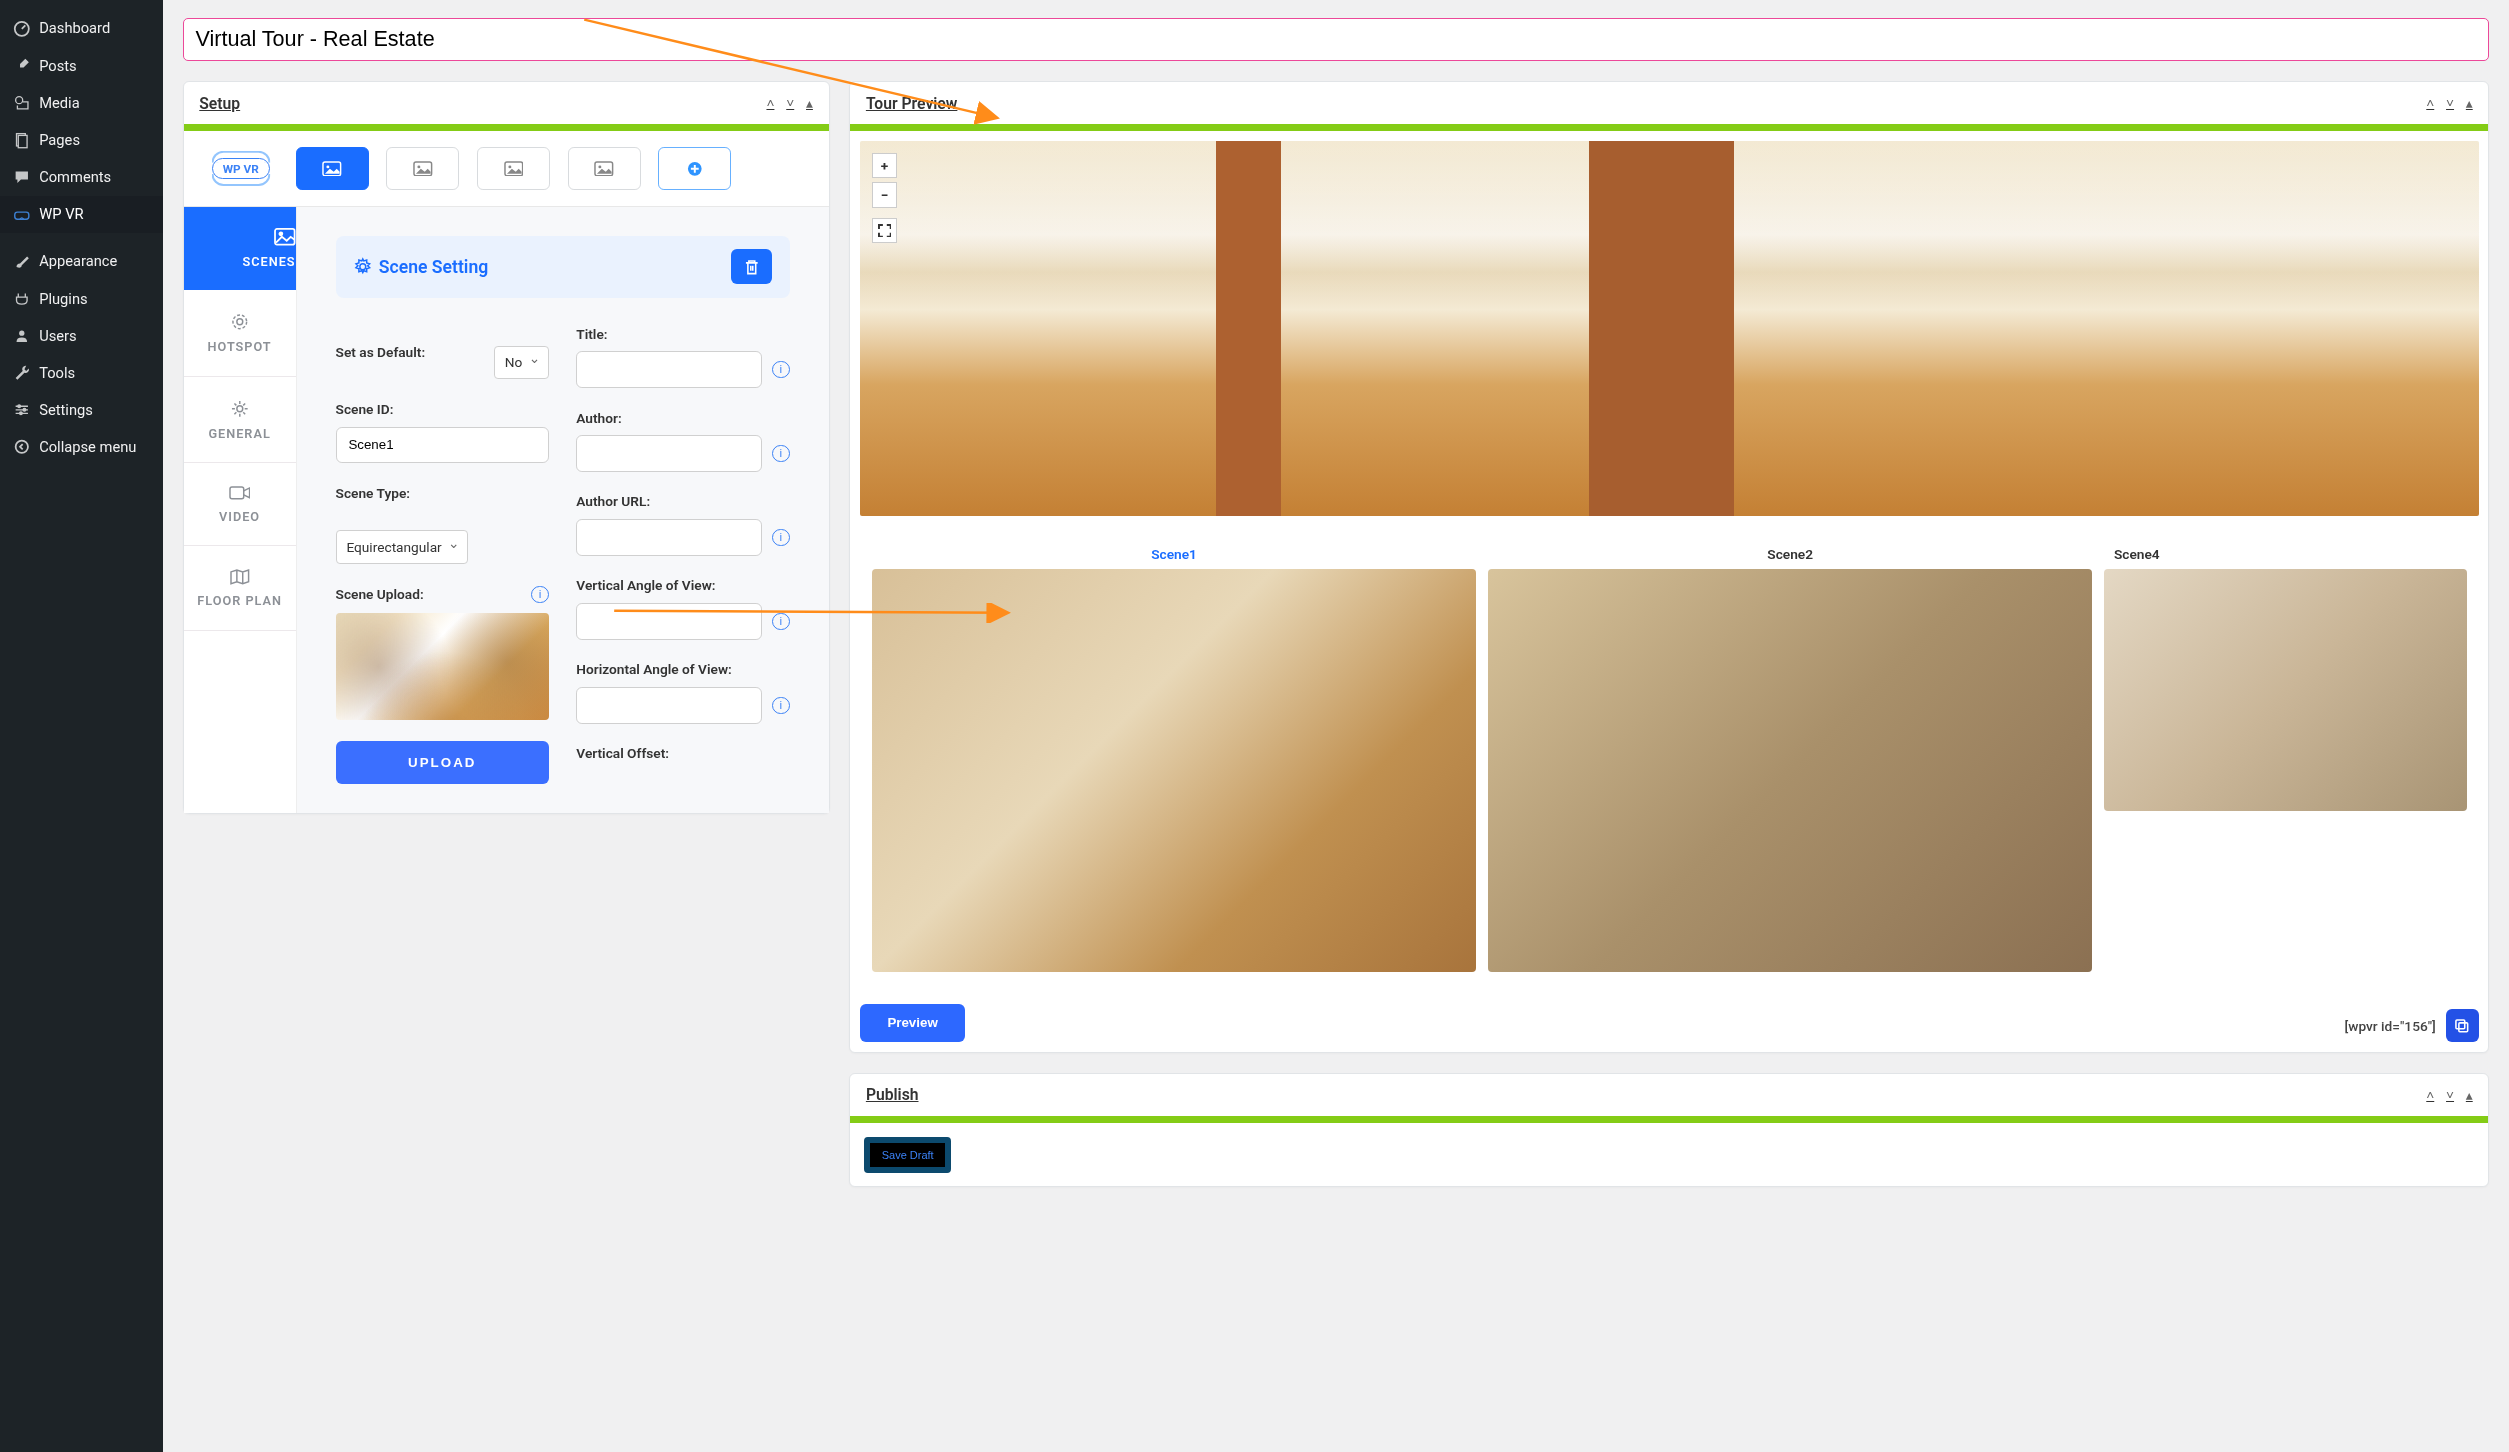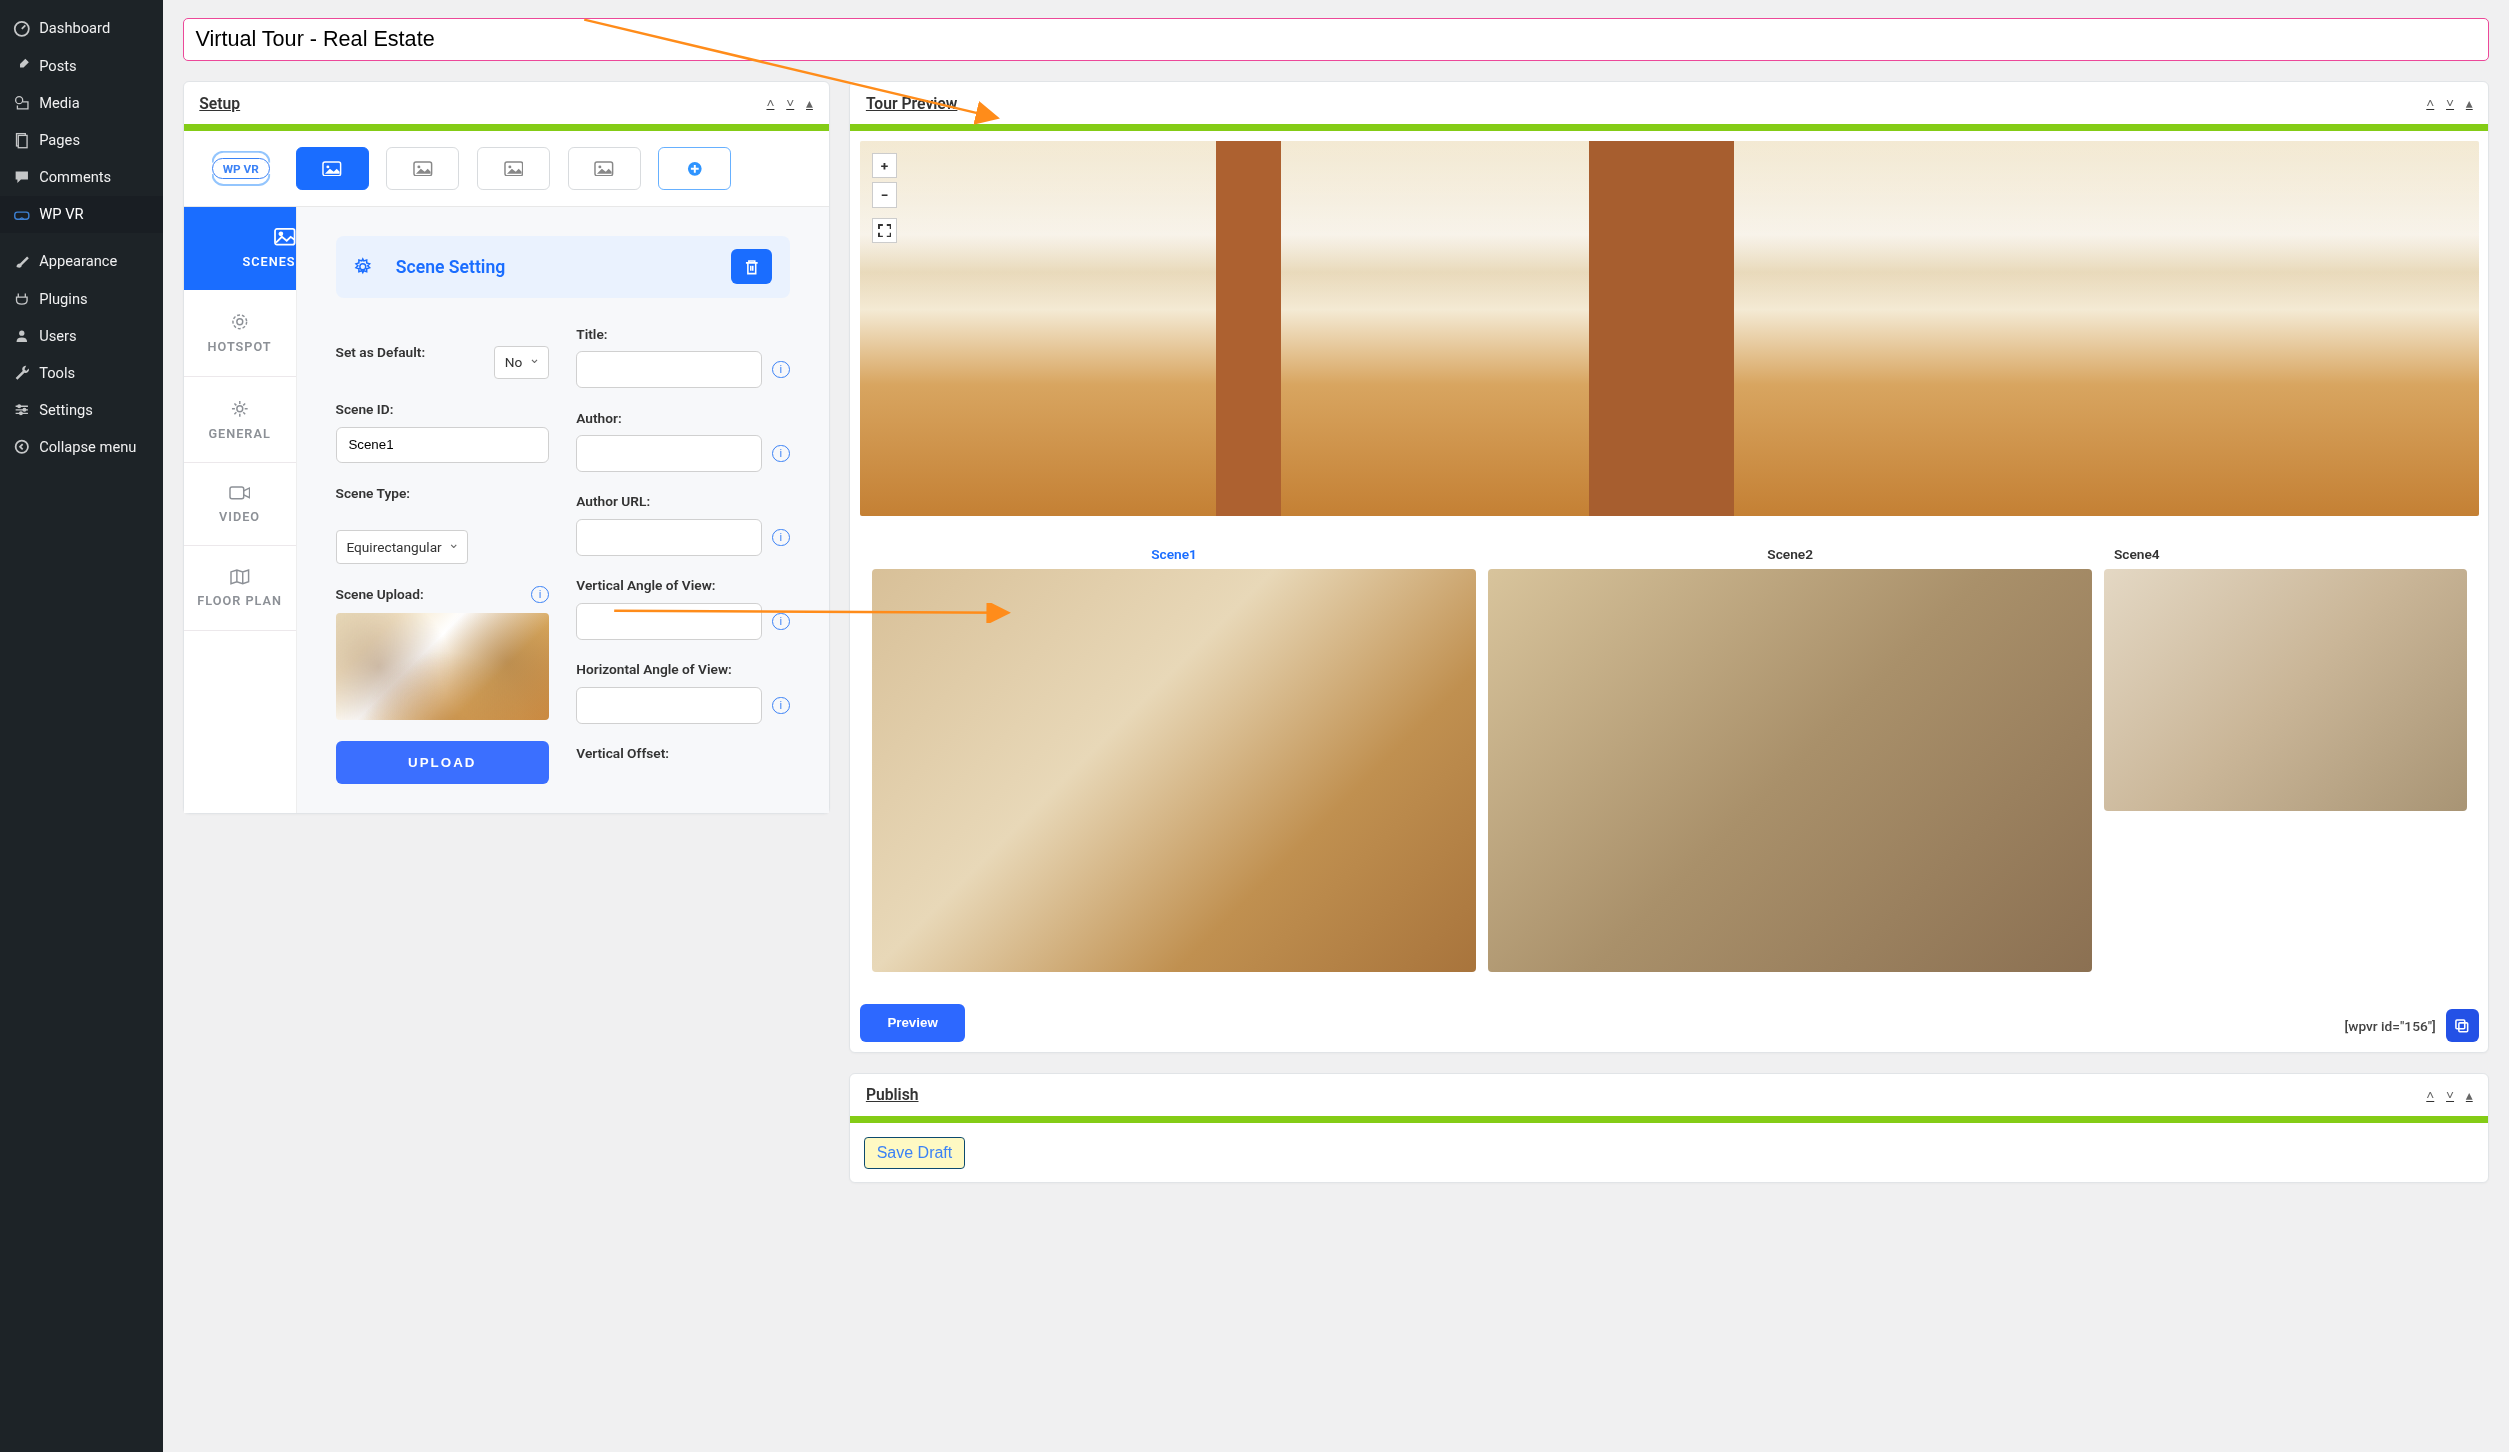--- a/index.html
+++ b/index.html
@@ -194,21 +194,21 @@
       padding: 13.7px 17.6px;
       border-radius: 7.8px;
       margin-bottom: 27.4px;
     }
     .setting-head-label {
       color: #1a6dff;
       font-weight: 600;
       font-size: 17.6px;
       display: flex;
       align-items: center;
-      gap: 23px;
+      gap: 6px;
     }
     .delete-btn {
       width: 41px;
       height: 35px;
       background: #1a6dff;
       border-radius: 5.9px;
       color: #fff;
       display: flex;
       align-items: center;
       justify-content: center;
@@ -348,27 +348,27 @@
     .copy-btn {
       width: 33px; height: 33px; border-radius: 5.9px;
       background: #2351e6; color: #fff;
       display: flex; align-items: center; justify-content: center;
       cursor: pointer;
     }
     
     .publish-box { margin-top: 19.6px; }
     .publish-body { padding: 13.7px; }
     .save-draft-btn {
-      border: 1px solid #0c4a6e;
+      border: 6px solid #0c4a6e;
       color: #3b82f6;
-      background: #fef9c3;
+      background: #000000;
       padding: 5.9px 11.8px;
       border-radius: 3.9px;
       cursor: pointer;
-      font-size: 16px;
+      font-size: 11px;
     }
     
     
     .arrow {
       position: absolute;
       pointer-events: none;
     }
     
     svg { display:block; }
   </style>

